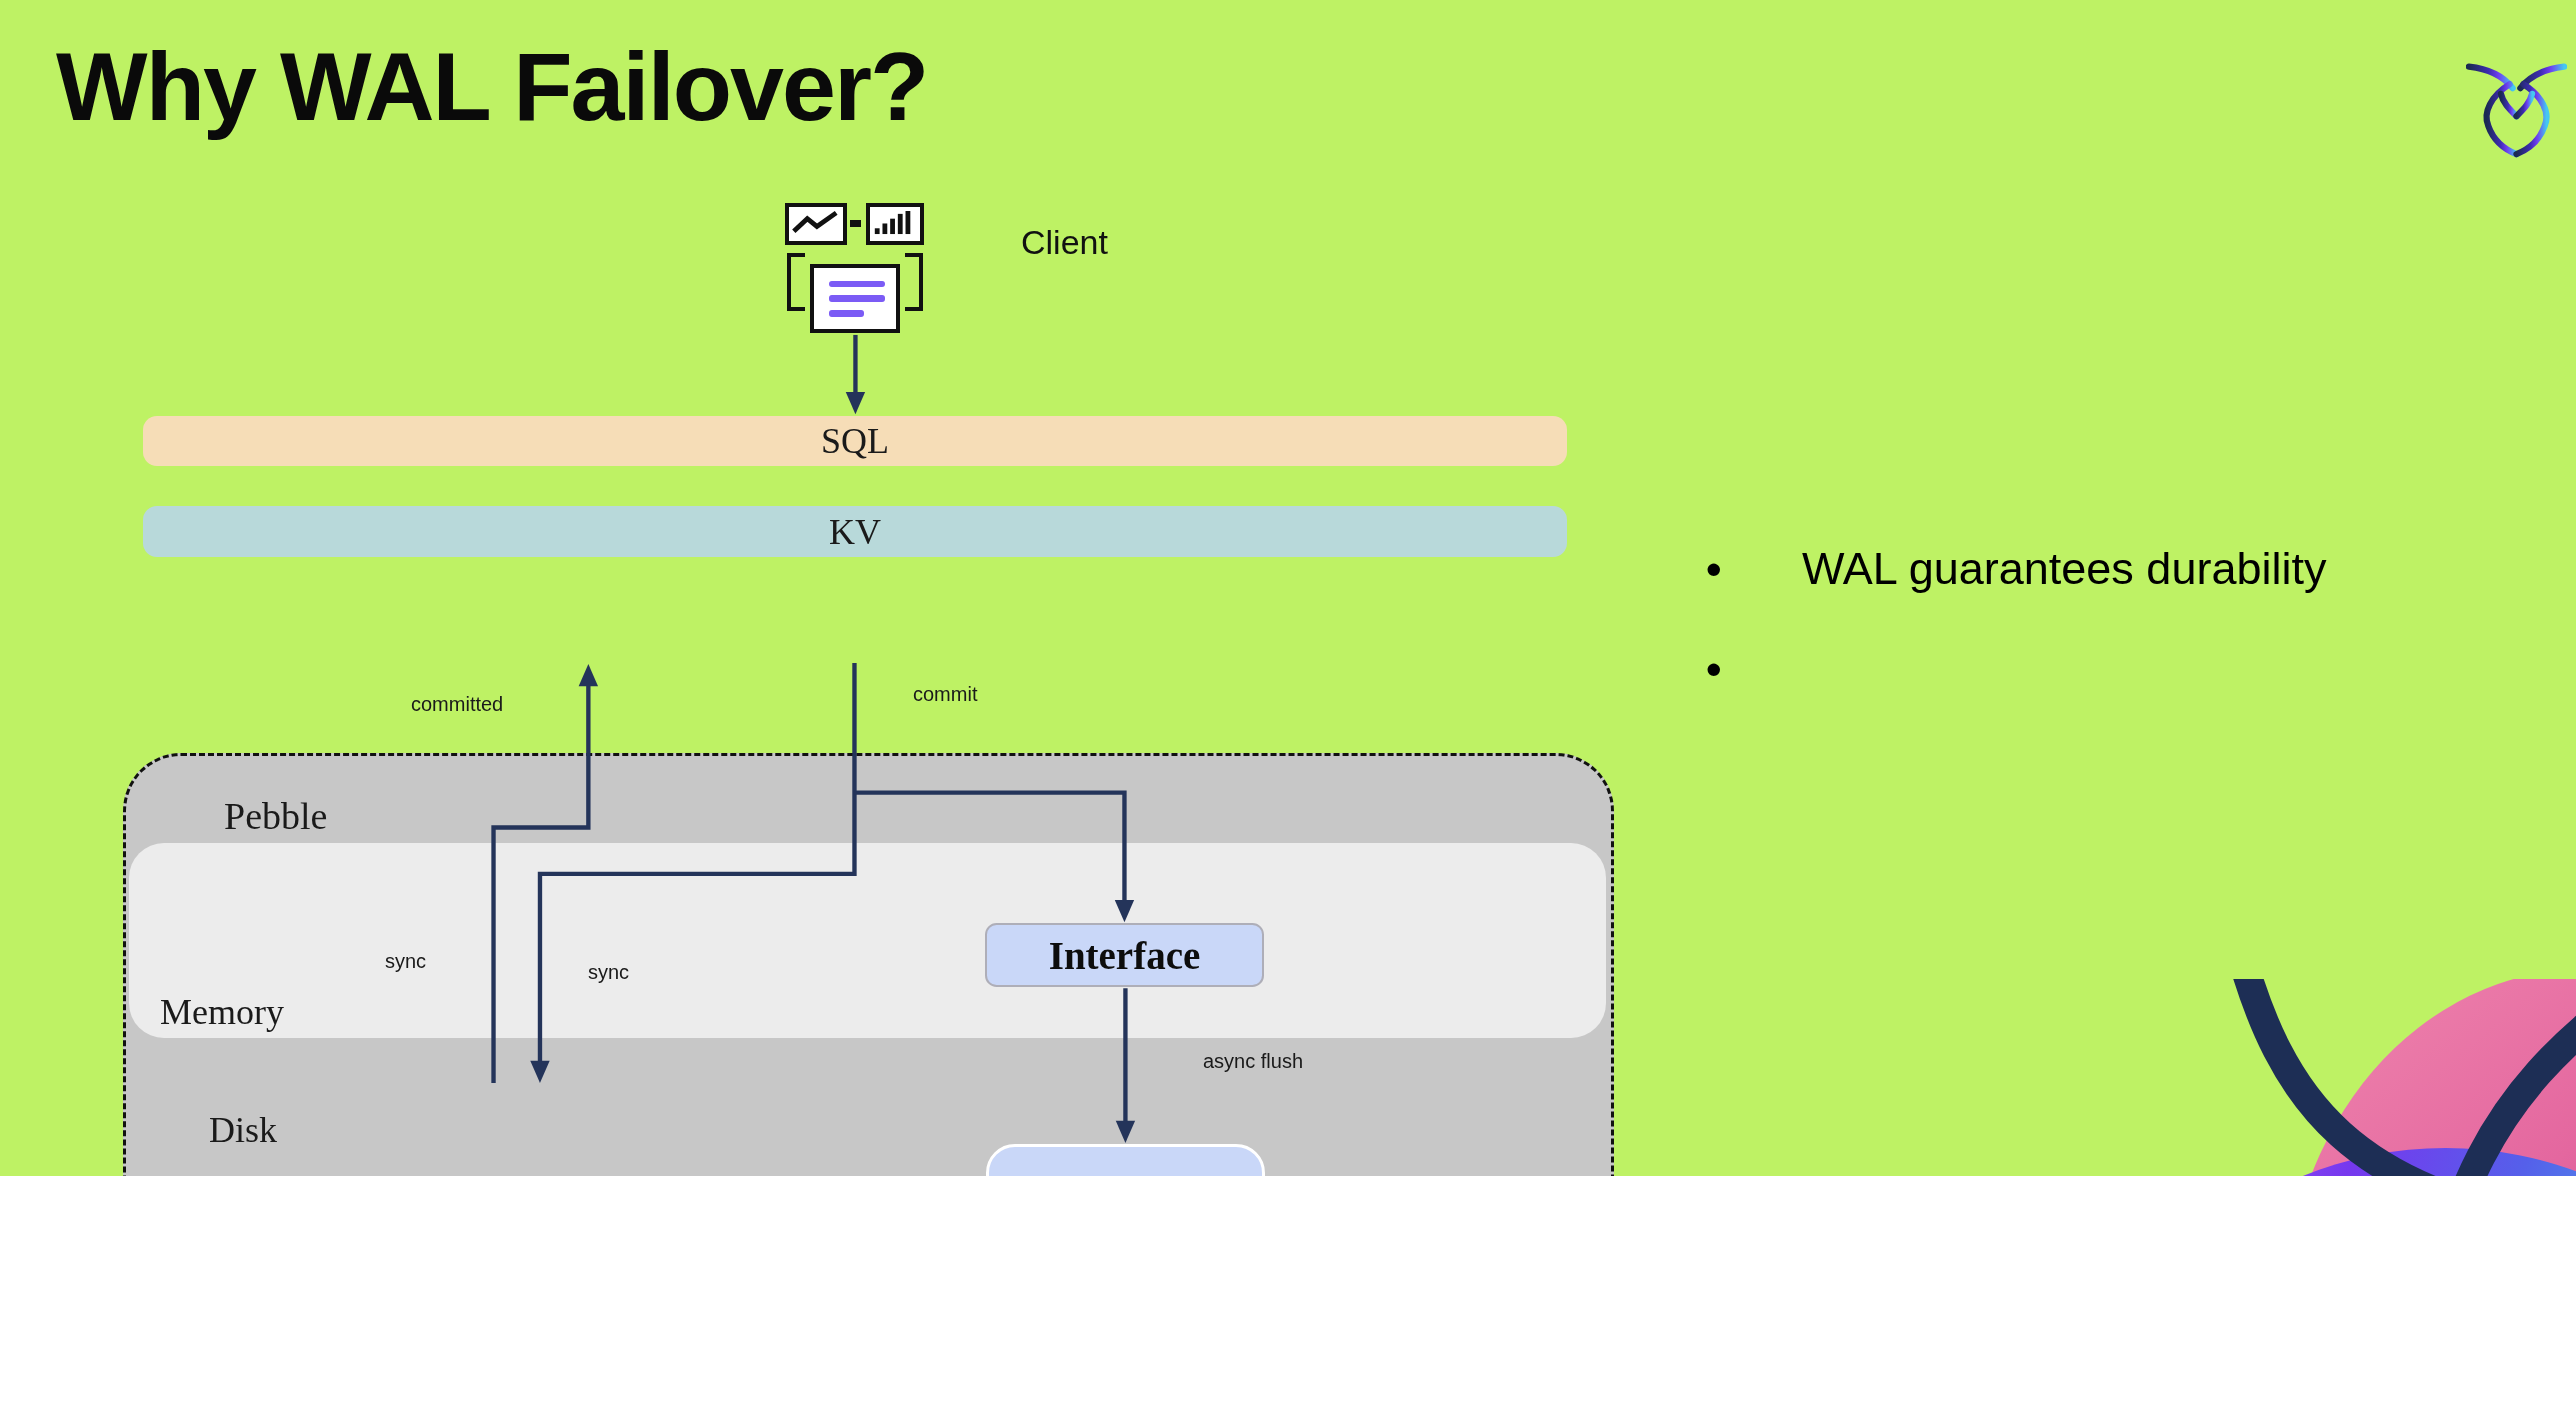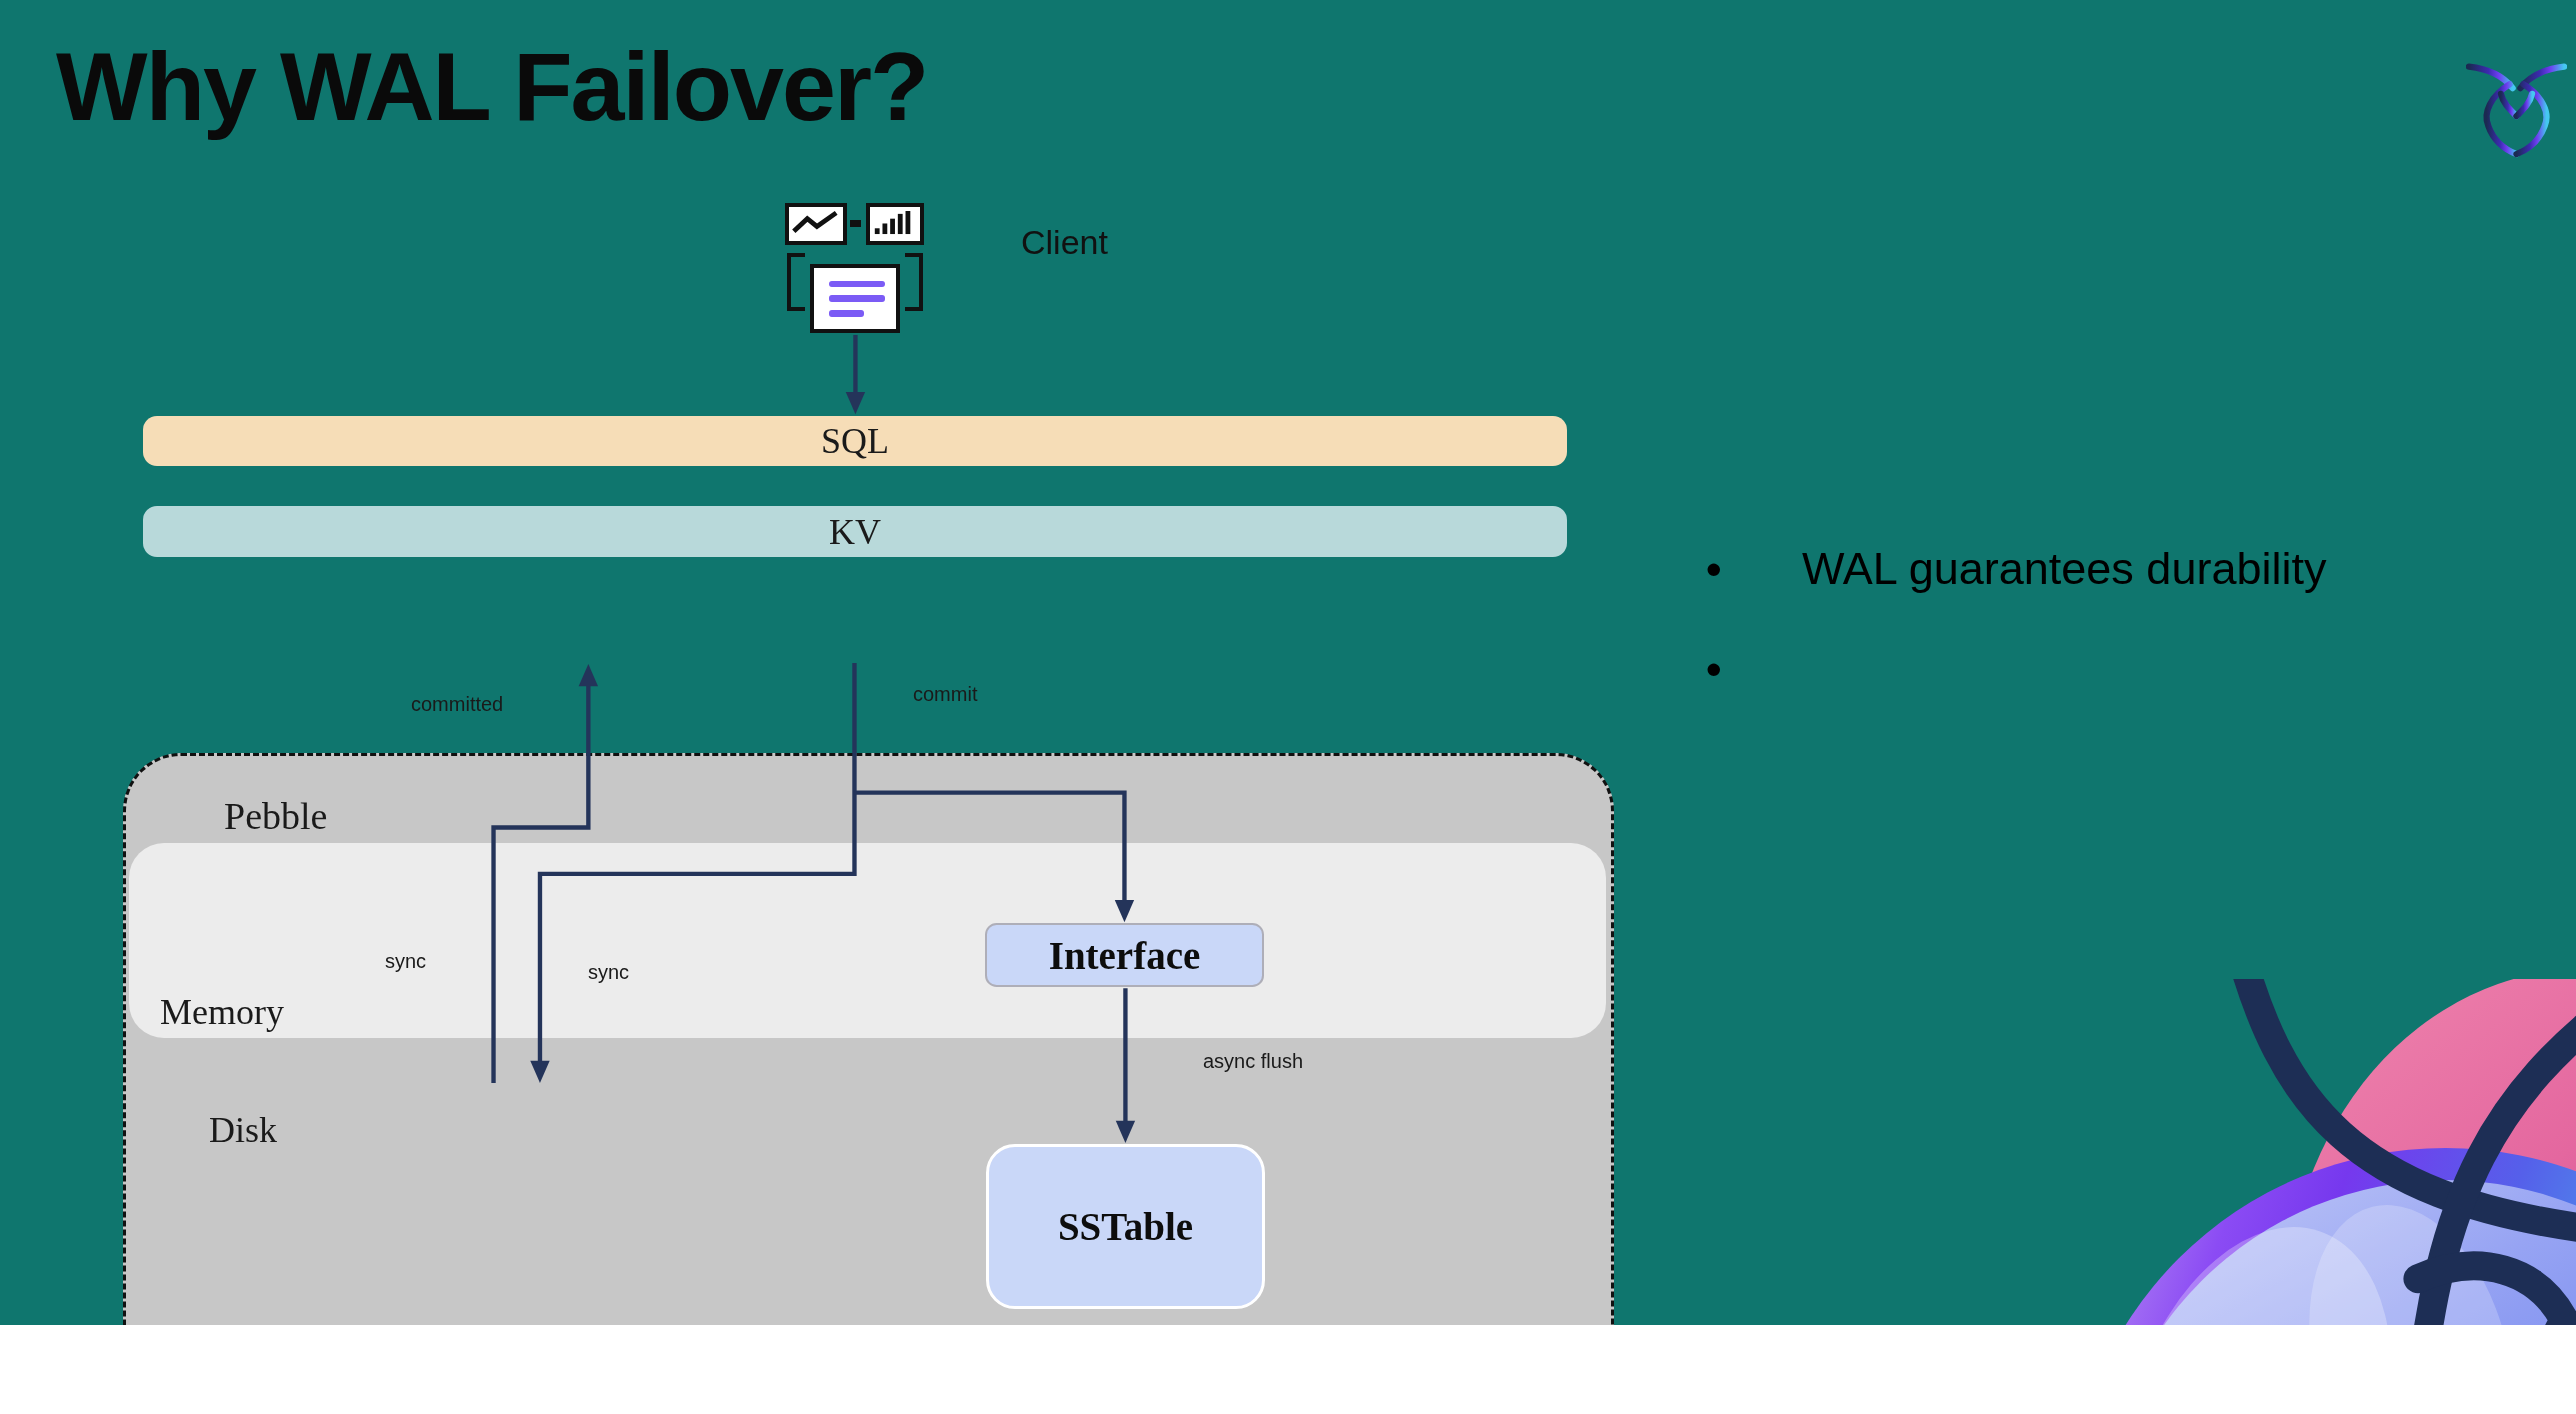--- a/index.html
+++ b/index.html
@@ -3,21 +3,21 @@
 <meta charset="utf-8">
 <style>
   :root{
     --arrow:#24345a; --ink:#111111;
     --sql:#f6ddb7; --kv:#b8d9da; --storage:#d6d0e7;
     --pebble:#c7c7c7; --memory:#ececec; --node:#c9d7f8;
     --accent:#7b5bf5;
   }
   *{margin:0;padding:0;box-sizing:border-box}
   body{background:#ffffff}
-  .stage{position:relative;width:2576px;height:1325px;background:#0f766e;overflow:hidden;
+  .stage{position:relative;width:2576px;height:1176px;background:#bef264;overflow:hidden;
          font-family:"Liberation Sans",sans-serif;color:var(--ink)}
   .abs{position:absolute}
 
   .title{left:56px;top:17.4px;font-size:97px;font-weight:bold;letter-spacing:-1.9px;color:#0a0a0a;line-height:1.45}
 
   
   .mini-frame{border:4.8px solid #111;background:#fff}
   .doc-line{position:absolute;height:6.8px;border-radius:2.9px;background:var(--accent)}
   .bracket-l{border-left:4.8px solid #111;border-top:4.8px solid #111;border-bottom:4.8px solid #111}
   .bracket-r{border-right:4.8px solid #111;border-top:4.8px solid #111;border-bottom:4.8px solid #111}

